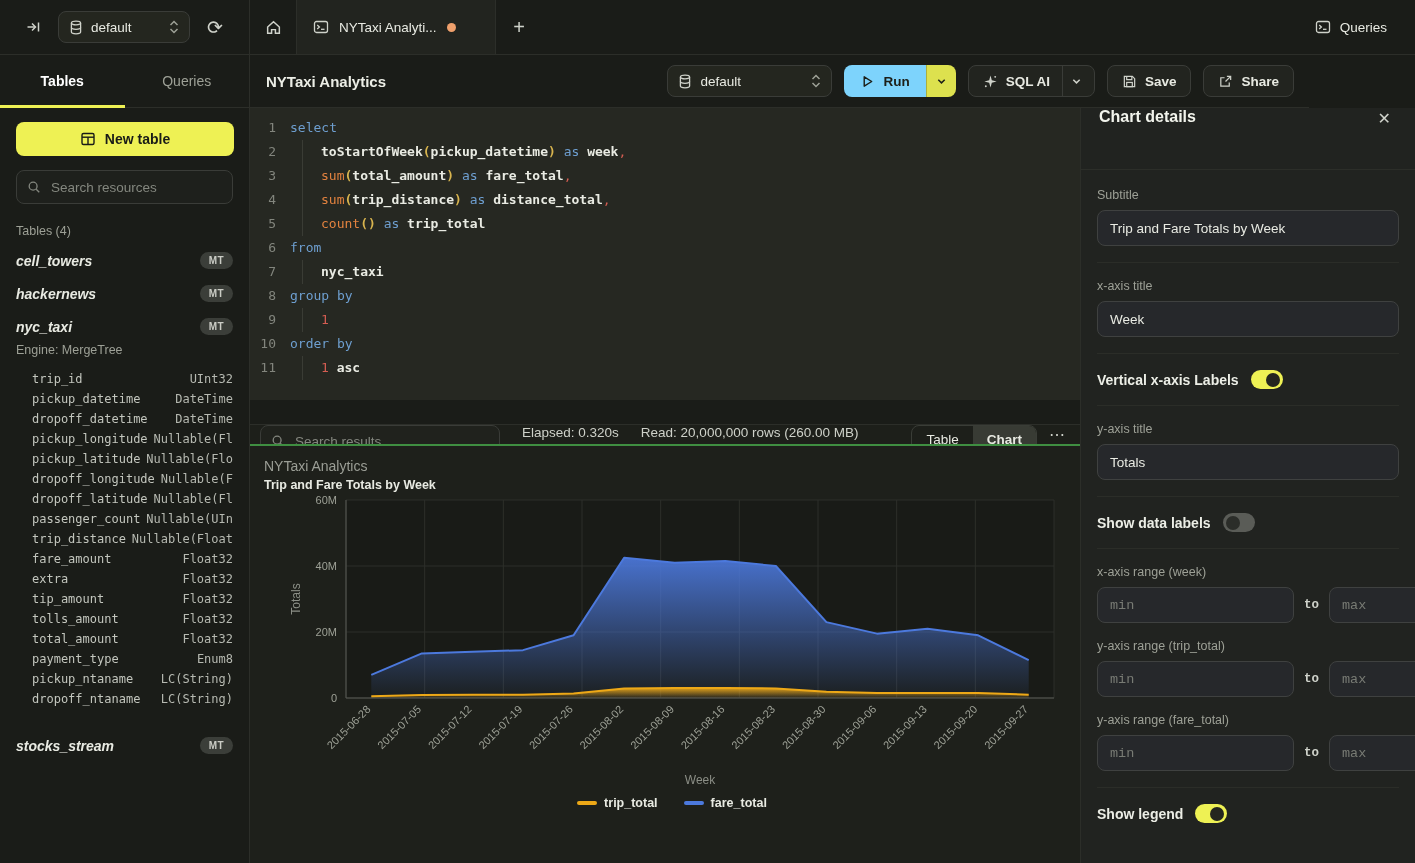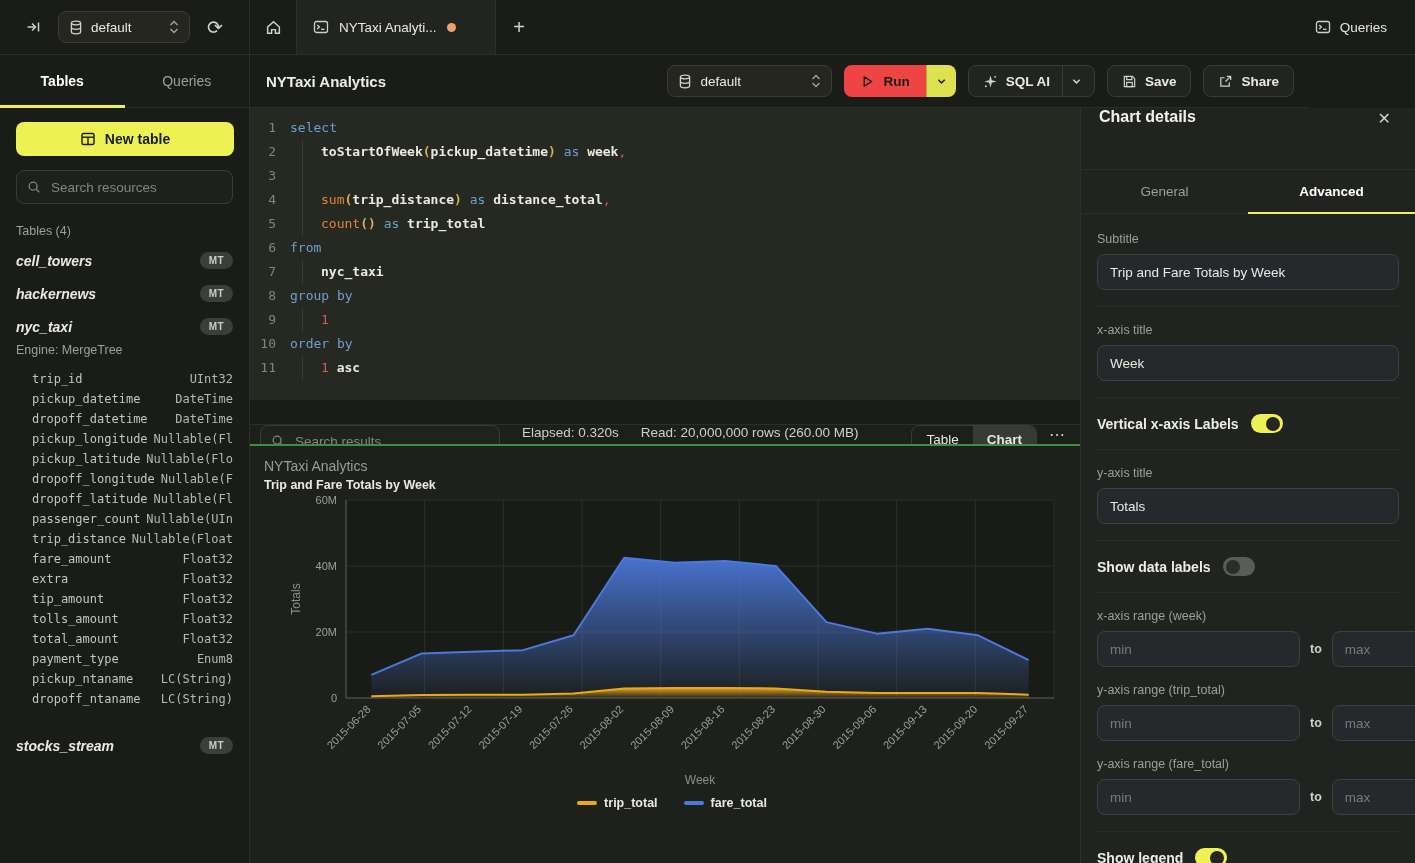--- a/index.html
+++ b/index.html
@@ -36,21 +36,21 @@
   .side-tab{flex:1;display:flex;align-items:center;justify-content:center;font-size:14px;color:#9da096;cursor:pointer;position:relative;}
   .side-tab.active{color:#fff;font-weight:700;}
   .side-tab.active::after{content:'';position:absolute;left:0;right:0;bottom:-1px;height:3px;background:#eef154;}
   .main-toolbar{flex:1;display:flex;align-items:center;padding:0 15px 0 16px;}
   .query-title{font-size:15px;font-weight:600;color:#eceee6;}
   .toolbar-actions{margin-left:auto;display:flex;align-items:center;gap:12px;}
   .tb-select{width:165px;}
   .btn{display:flex;align-items:center;gap:8px;height:32px;border-radius:8px;border:1px solid #3a3c38;
        background:#22241f;color:#e8eae2;font-size:13.5px;font-weight:600;padding:0 14px;cursor:pointer;font-family:inherit;}
   .run-btn{display:flex;align-items:stretch;height:32px;border-radius:8px;overflow:hidden;cursor:pointer;}
-  .run-main{display:flex;align-items:center;gap:8px;background:#ef4444;color:#1c1e18;font-size:13.5px;font-weight:700;padding:0 16px;}
+  .run-main{display:flex;align-items:center;gap:8px;background:#7dd3fc;color:#1c1e18;font-size:13.5px;font-weight:700;padding:0 16px;}
   .run-caret{display:flex;align-items:center;justify-content:center;width:30px;background:#dde14e;border-left:1px solid rgba(0,0,0,.22);color:#1c1e18;}
   .split-right{display:flex;align-items:center;justify-content:center;width:28px;align-self:stretch;border-left:1px solid #3a3c38;margin-left:4px;margin-right:-10px;color:#cfd2ca;}
 
   
   .sidebar{position:absolute;left:0;top:108px;width:250px;bottom:0;background:#1a1c18;border-right:1px solid #2c2e29;padding-top:14px;}
   .new-table{display:flex;align-items:center;justify-content:center;gap:9px;margin:0 16px;width:218px;height:34px;
              background:#eef154;border:none;border-radius:8px;color:#191b17;font-size:14px;font-weight:700;cursor:pointer;font-family:inherit;}
   .search-box{display:flex;align-items:center;gap:8px;margin:14px 16px 0;height:34px;border:1px solid #3a3c38;border-radius:8px;padding:0 10px;background:#1e201c;}
   .search-box input{flex:1;background:none;border:none;outline:none;color:#e8eae2;font-size:13.5px;font-family:inherit;}
   .search-box input::placeholder{color:#84877f;}
@@ -120,21 +120,21 @@
   .tinput::placeholder{color:#787b74;}
   .hr{height:1px;background:#2b2d28;margin:16px 0 0;}
   .toggle-row{display:flex;align-items:center;gap:12px;margin:16px 0 2px;}
   .toggle-label{font-size:14px;font-weight:600;color:#eceee6;}
   .toggle{width:32px;height:19px;border-radius:10px;position:relative;cursor:pointer;flex:0 0 auto;}
   .toggle.on{background:#eef154;}
   .toggle.off{background:#5a5c57;}
   .toggle::after{content:'';position:absolute;top:2.5px;width:14px;height:14px;border-radius:50%;background:#24261f;}
   .toggle.on::after{right:3px;}
   .toggle.off::after{left:3px;background:#2b2d29;}
-  .range-row{display:flex;align-items:center;gap:10px;margin-bottom:2px;}
+  .range-row{display:flex;align-items:center;gap:10px;margin-bottom:2px;font-family:Liberation Mono, monospace;}
   .range-row .tinput{flex:1;width:auto;}
   .to-label{font-size:12.5px;color:#cfd2ca;font-weight:600;}
 </style>
 </head>
 <body>
 
 <div class="app">
 
   <header class="topbar">
     <div class="tb-left">
@@ -404,20 +404,21 @@
       <div class="cl">
         <span class="ln">1</span>
         <span class="code"><span class="tk-k">select</span></span>
       </div>
       <div class="cl ind">
         <span class="ln">2</span>
         <span class="code"><span class="tk-i">toStartOfWeek</span><span class="tk-p">(</span><span class="tk-i">pickup_datetime</span><span class="tk-p">)</span><span class="tk-t"> </span><span class="tk-k">as</span><span class="tk-t"> </span><span class="tk-i">week</span><span class="tk-c">,</span></span>
       </div>
       <div class="cl ind">
         <span class="ln">3</span>
+        <span class="code"><span class="tk-f">sum</span><span class="tk-p">(</span><span class="tk-i">total_amount</span><span class="tk-p">)</span><span class="tk-t"> </span><span class="tk-k">as</span><span class="tk-t"> </span><span class="tk-i">fare_total</span><span class="tk-c">,</span></span>
       </div>
       <div class="cl ind">
         <span class="ln">4</span>
         <span class="code"><span class="tk-f">sum</span><span class="tk-p">(</span><span class="tk-i">trip_distance</span><span class="tk-p">)</span><span class="tk-t"> </span><span class="tk-k">as</span><span class="tk-t"> </span><span class="tk-i">distance_total</span><span class="tk-c">,</span></span>
       </div>
       <div class="cl ind">
         <span class="ln">5</span>
         <span class="code"><span class="tk-f">count</span><span class="tk-p">()</span><span class="tk-t"> </span><span class="tk-k">as</span><span class="tk-t"> </span><span class="tk-i">trip_total</span></span>
       </div>
       <div class="cl">
@@ -532,24 +533,20 @@
           <span>fare_total</span>
         </div>
       </div>
   </section>
 
   <aside class="rightpanel">
     <div class="rp-header">
       <span class="rp-title">Chart details</span>
       <button class="rp-close"><span>✕</span></button>
     </div>
-    <div class="rp-tabs">
-      <div class="rp-tab">General</div>
-      <div class="rp-tab active">Advanced</div>
-    </div>
     <div class="rp-body">
 
       <div class="field-label">Subtitle</div>
       <input class="tinput" value="Trip and Fare Totals by Week" style="">
       <div class="hr"></div>
 
       <div class="field-label">x-axis title</div>
       <input class="tinput" value="Week" style="">
       <div class="hr"></div>
 

